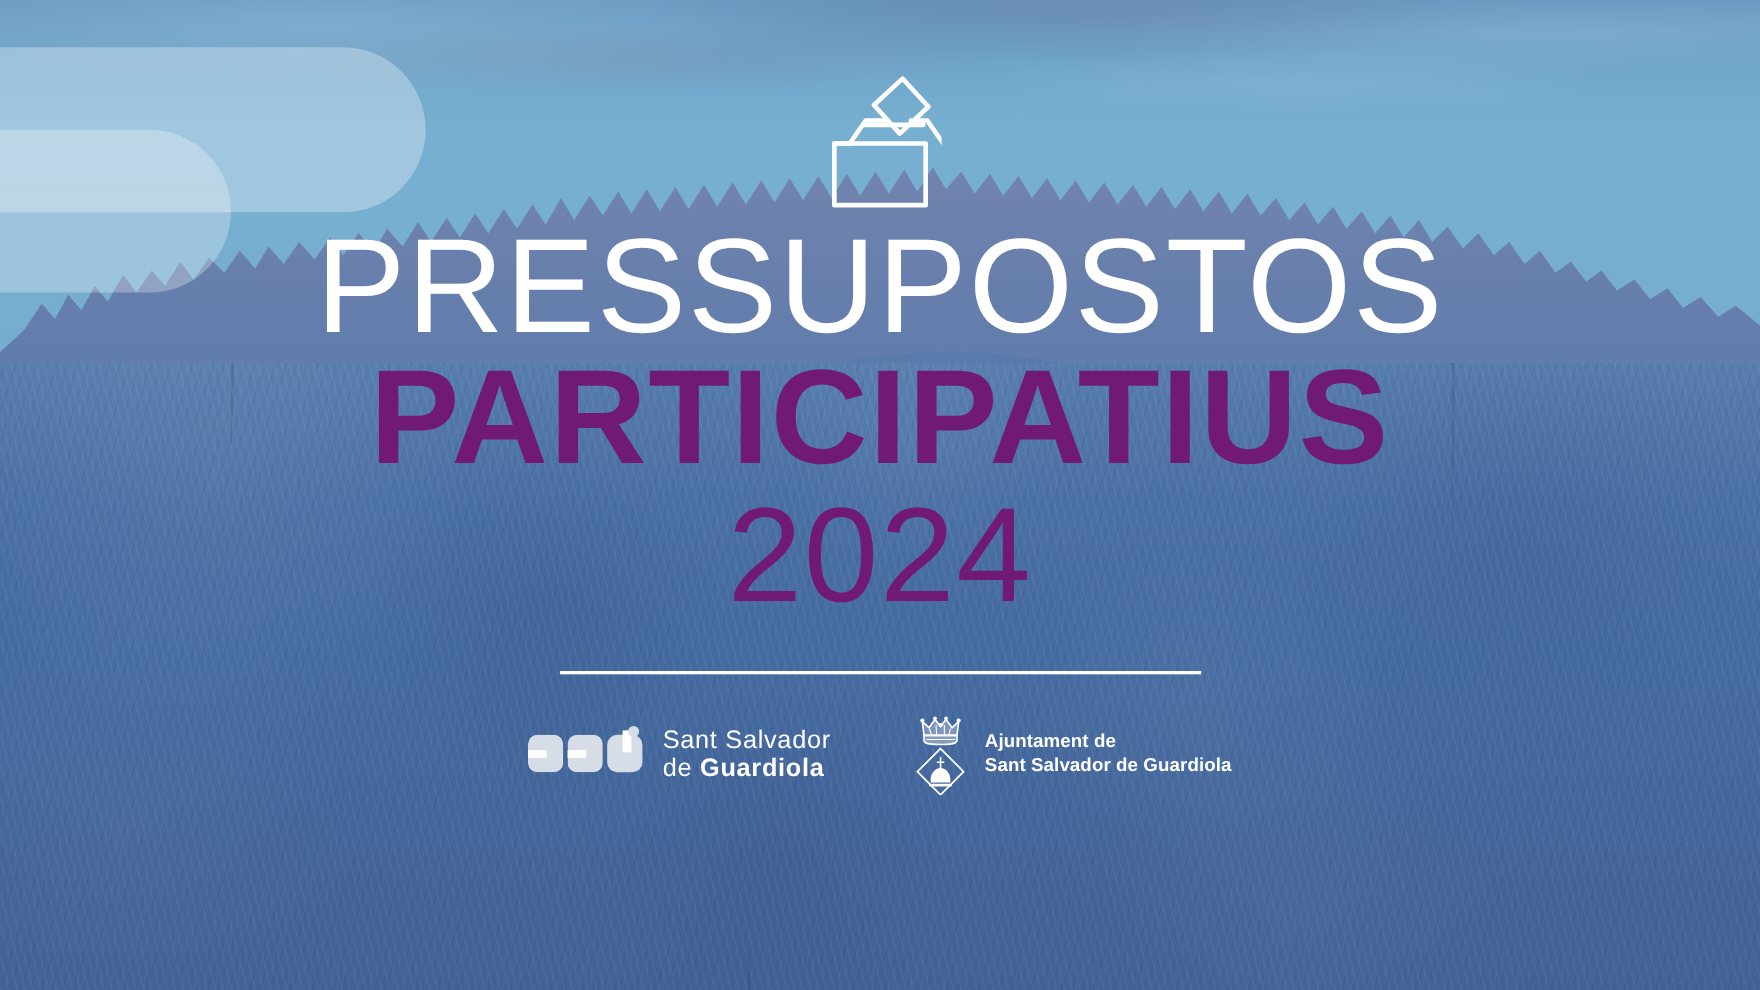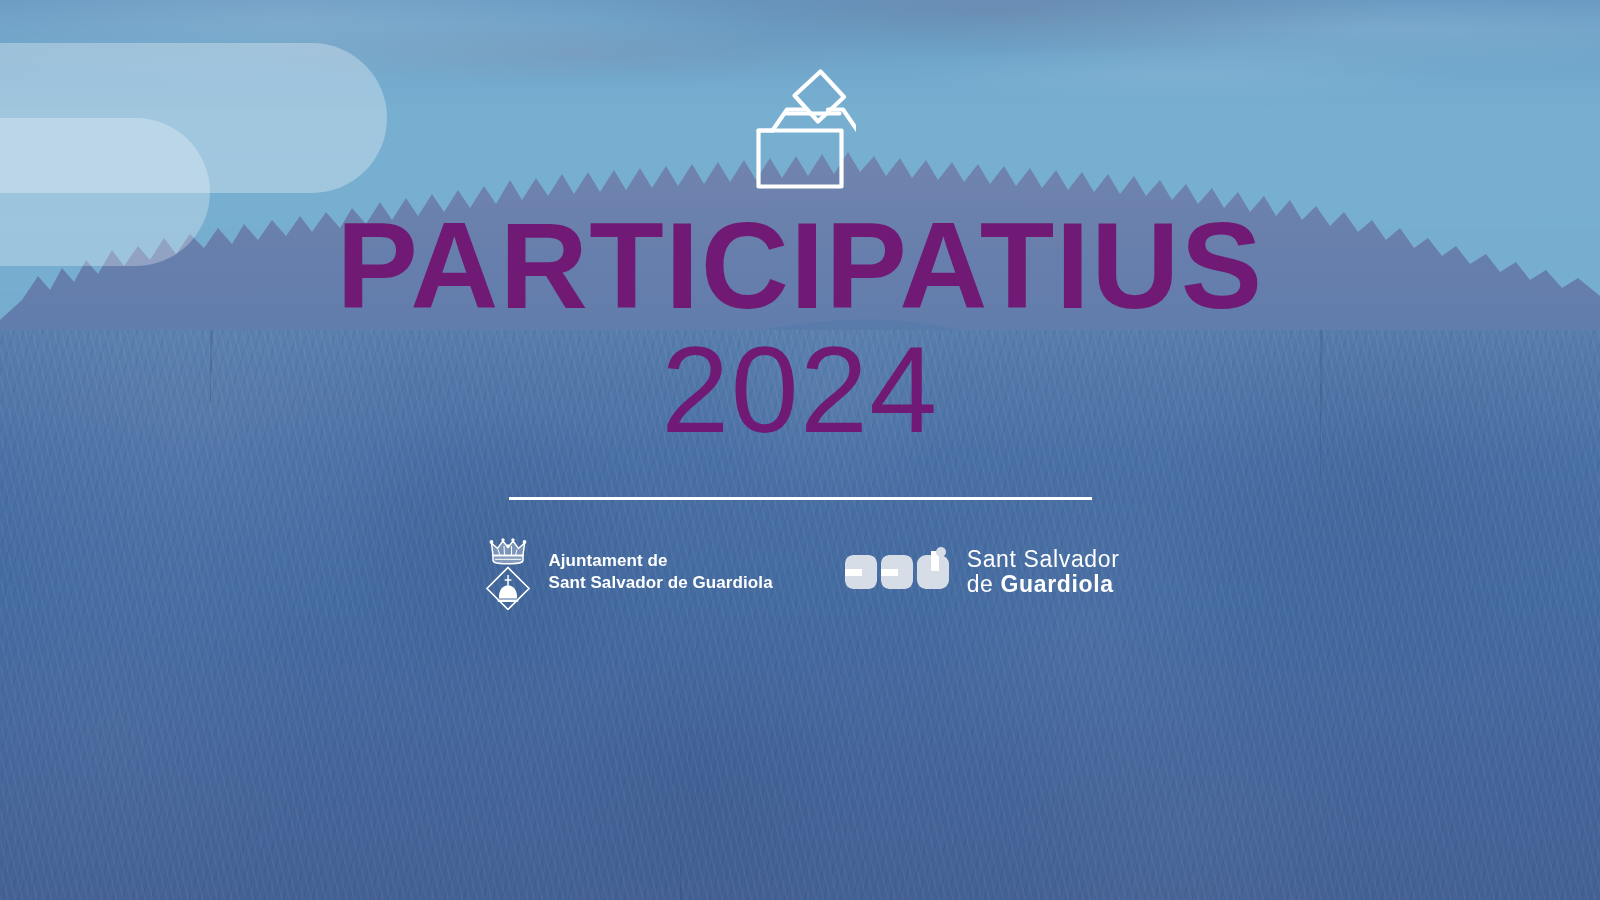--- a/index.html
+++ b/index.html
@@ -254,27 +254,59 @@
         <path d="M84,47.5 L99,47.5 L113.5,68.5"></path>
 
         <path d="M41.5,51.5 L95.5,51.5"></path>
 
         <path d="M14.5,68.5 L97.5,68.5 L97.5,124.5 L14.5,124.5 Z"></path>
         <path d="M14.5,68.5 L28.5,68.5"></path>
       </g>
     </svg>
 
     <div class="title-block">
+      <div class="title-line-1">PRESSUPOSTOS</div>
       <div class="title-line-2">PARTICIPATIUS</div>
       <div class="title-line-3">2024</div>
     </div>
 
     <div class="divider"></div>
 
     <div class="logo-row">
+
+      <div class="logo ssg">
+        <svg width="108" height="50" viewBox="0 0 108 50" aria-hidden="true">
+          <defs>
+            <clipPath id="sClipA">
+                <rect x="0" y="8" width="32" height="34" rx="8"></rect>
+              </clipPath>
+            <clipPath id="sClipB">
+                <rect x="36" y="8" width="32" height="34" rx="8"></rect>
+              </clipPath>
+          </defs>
+
+          <g clip-path="url(#sClipA)">
+            <rect x="0" y="8" width="32" height="34" rx="8" fill="#d7dde6"></rect>
+            <rect x="-2" y="22" width="19" height="7" fill="#ffffff"></rect>
+          </g>
+
+          <g clip-path="url(#sClipB)">
+            <rect x="36" y="8" width="32" height="34" rx="8" fill="#d7dde6"></rect>
+            <rect x="34" y="22" width="19" height="7" fill="#ffffff"></rect>
+          </g>
+
+          <rect x="72" y="8" width="32" height="34" rx="9" fill="#d7dde6"></rect>
+          <rect x="86" y="4" width="8" height="20" fill="#ffffff"></rect>
+          <circle cx="96" cy="5" r="5" fill="#d7dde6"></circle>
+        </svg>
+        <div class="ssg-text">
+          <div class="ssg-text-1">Sant Salvador</div>
+          <div class="ssg-text-2"><span class="light">de </span><span class="bold">Guardiola</span></div>
+        </div>
+      </div>
 
       <div class="logo ajuntament">
         <svg width="56" height="76" viewBox="0 0 56 76" aria-hidden="true">
           <g stroke="#ffffff" fill="none" stroke-width="1.5">
 
             <path d="M13,21.5 L43,21.5 L43,26 C43,28.4 40.6,29.8 28,29.8
                      C15.4,29.8 13,28.4 13,26 Z" fill="rgba(255,255,255,.35)"></path>
 
             <path d="M11.5,9 L13,21.5 L43,21.5 L44.5,9 L38.5,14.5 L33,7
                      L28,13.5 L23,7 L17.5,14.5 Z" fill="rgba(255,255,255,.30)"></path>
@@ -298,46 +330,15 @@
                      C19,56.4 22.8,51.2 28,51.2 Z"></path>
             <rect x="17.6" y="65.6" width="20.8" height="2.3" rx="1.1"></rect>
           </g>
         </svg>
         <div class="ajuntament-text">
           <div>Ajuntament de</div>
           <div>Sant Salvador de Guardiola</div>
         </div>
       </div>
 
-      <div class="logo ssg">
-        <svg width="108" height="50" viewBox="0 0 108 50" aria-hidden="true">
-          <defs>
-            <clipPath id="sClipA">
-                <rect x="0" y="8" width="32" height="34" rx="8"></rect>
-              </clipPath>
-            <clipPath id="sClipB">
-                <rect x="36" y="8" width="32" height="34" rx="8"></rect>
-              </clipPath>
-          </defs>
-
-          <g clip-path="url(#sClipA)">
-            <rect x="0" y="8" width="32" height="34" rx="8" fill="#d7dde6"></rect>
-            <rect x="-2" y="22" width="19" height="7" fill="#ffffff"></rect>
-          </g>
-
-          <g clip-path="url(#sClipB)">
-            <rect x="36" y="8" width="32" height="34" rx="8" fill="#d7dde6"></rect>
-            <rect x="34" y="22" width="19" height="7" fill="#ffffff"></rect>
-          </g>
-
-          <rect x="72" y="8" width="32" height="34" rx="9" fill="#d7dde6"></rect>
-          <rect x="86" y="4" width="8" height="20" fill="#ffffff"></rect>
-          <circle cx="96" cy="5" r="5" fill="#d7dde6"></circle>
-        </svg>
-        <div class="ssg-text">
-          <div class="ssg-text-1">Sant Salvador</div>
-          <div class="ssg-text-2"><span class="light">de </span><span class="bold">Guardiola</span></div>
-        </div>
-      </div>
-
     </div>
   </div>
 </div>
 
 </body></html>

